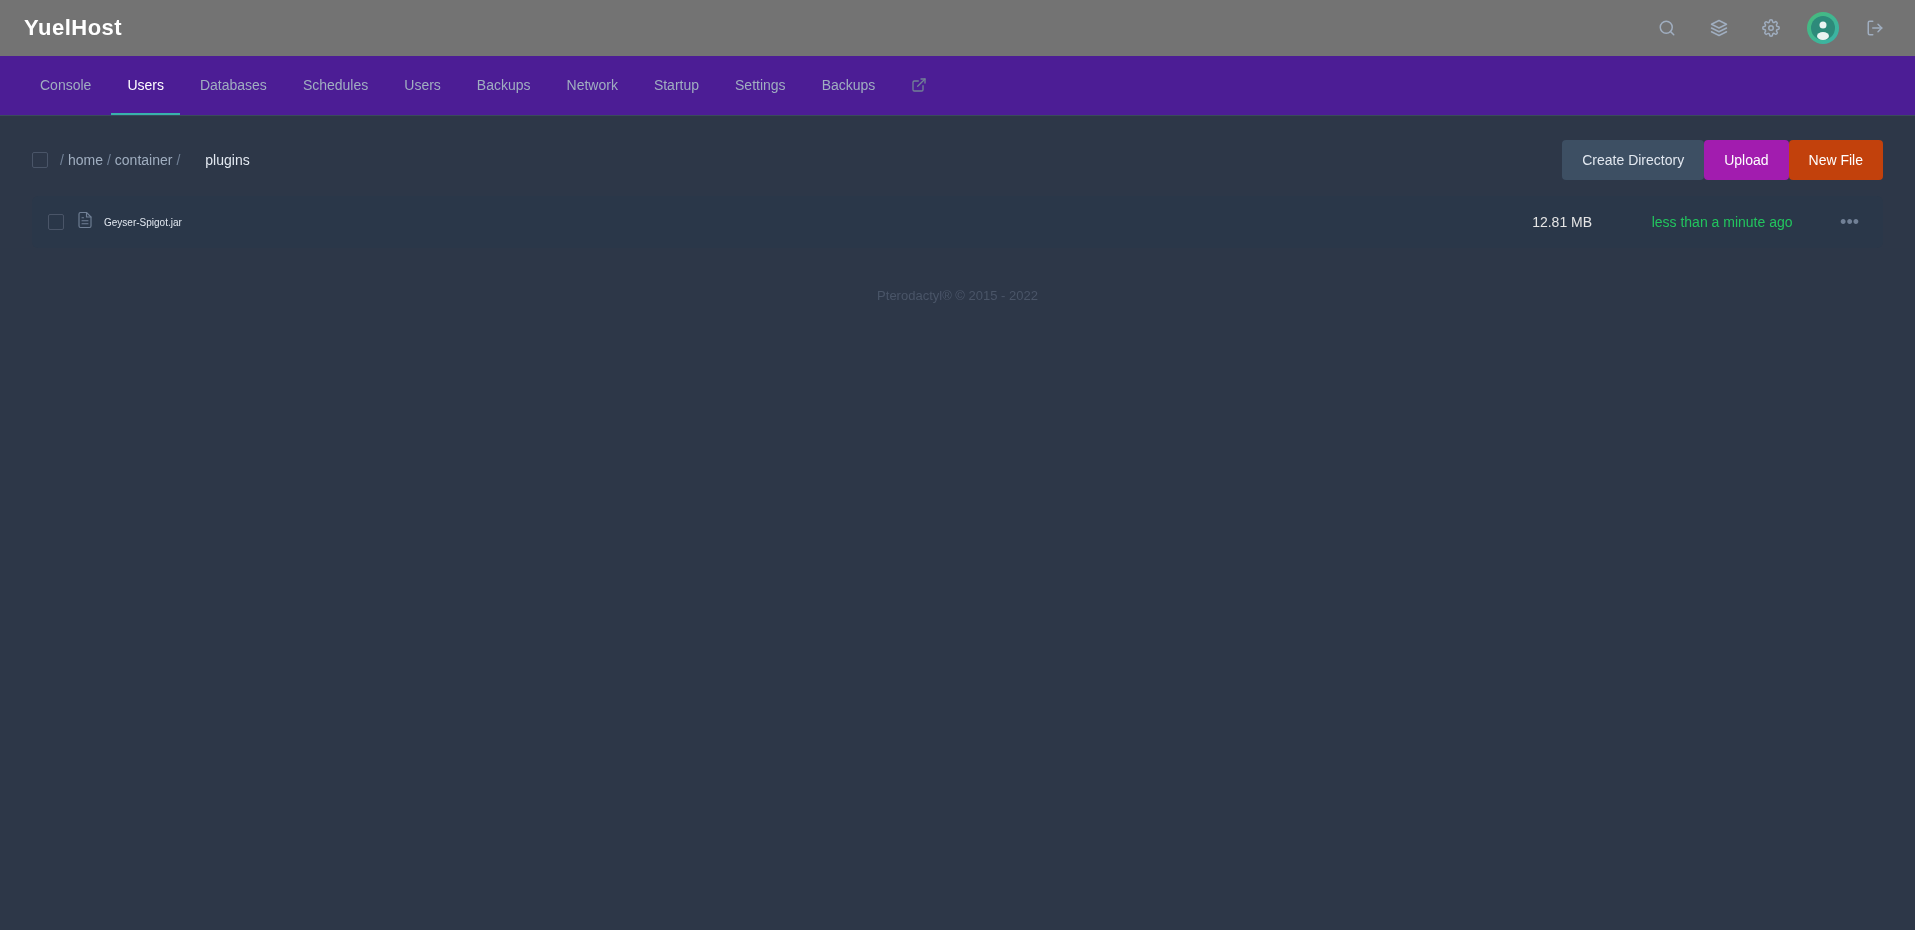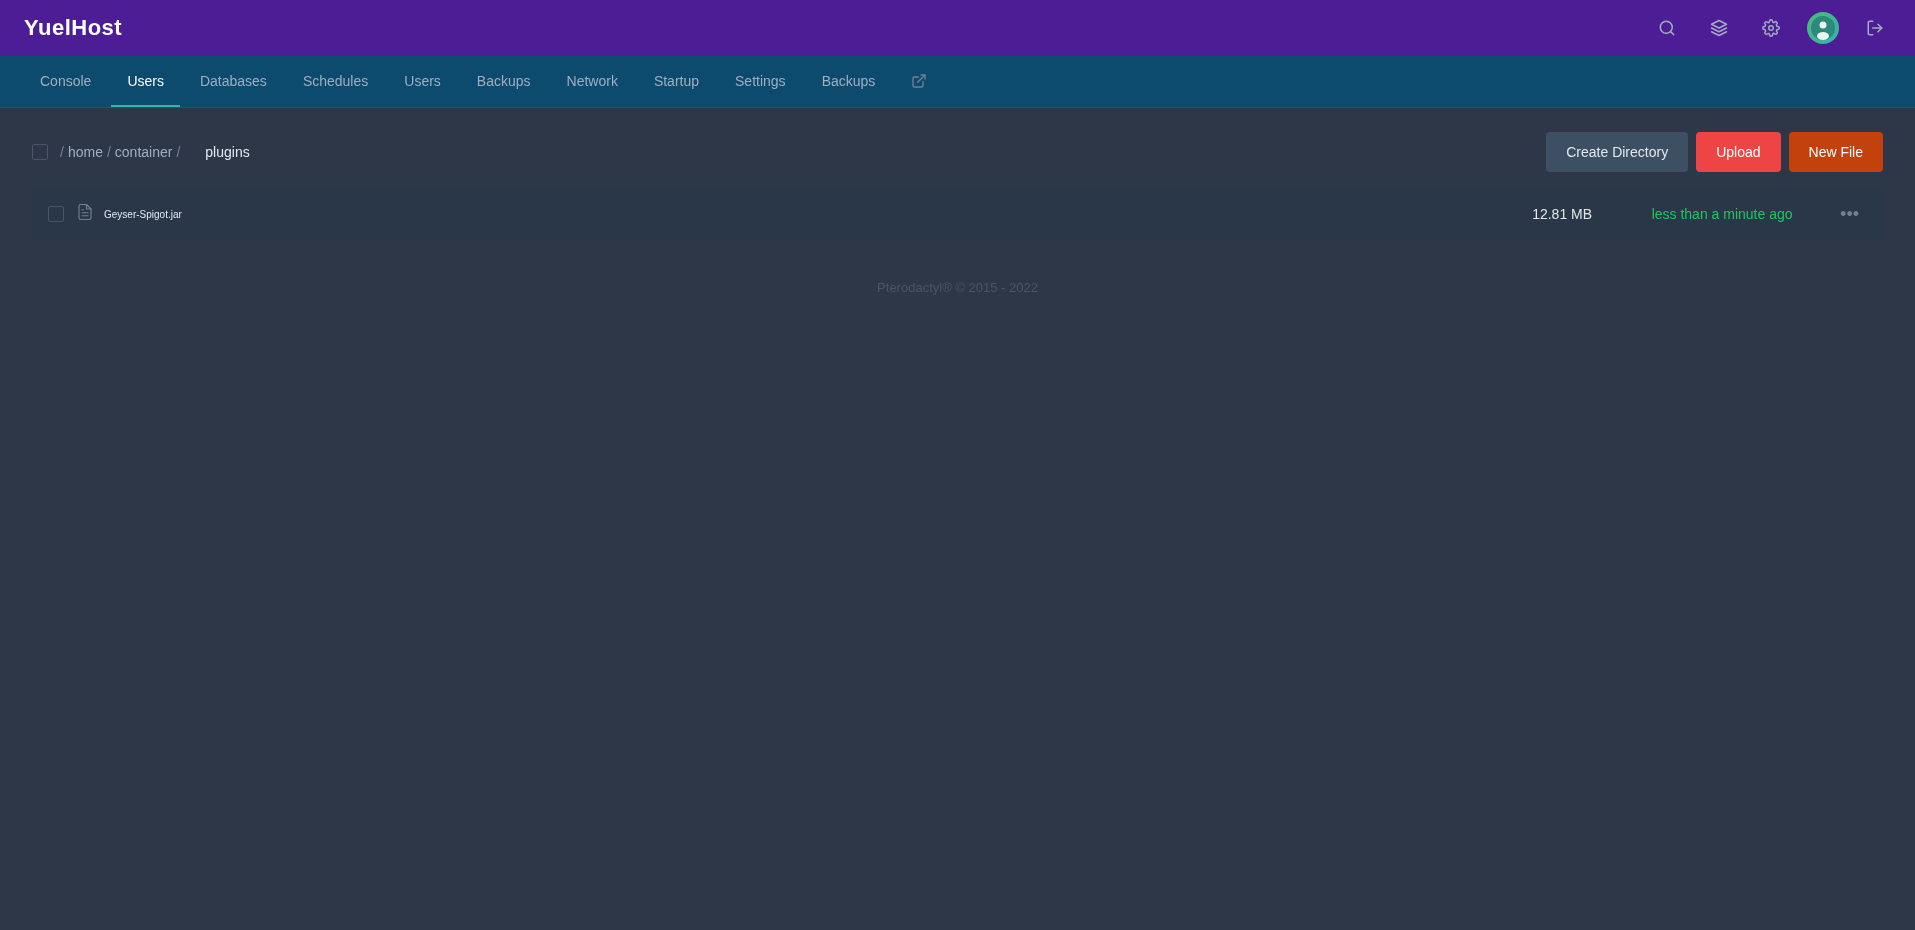--- a/index.html
+++ b/index.html
@@ -8,21 +8,21 @@
       background-color: #2d3748;
       color: #cbd5e0;
       font-family: 'Segoe UI', Tahoma, Geneva, Verdana, sans-serif;
       font-size: 14px;
       min-height: 930px;
       width: 1915px;
     }
 
     
     .topbar {
-      background-color: #4c1d95;
+      background-color: #737373;
       height: 56px;
       display: flex;
       align-items: center;
       padding: 0 24px;
       justify-content: space-between;
     }
 
     .topbar-logo {
       color: #ffffff;
       font-size: 22px;
@@ -59,22 +59,22 @@
       overflow: hidden;
     }
 
     .avatar-icon svg {
       width: 24px;
       height: 24px;
     }
 
     
     .navbar {
-      background-color: #0c4a6e;
-      height: 52px;
+      background-color: #4c1d95;
+      height: 60px;
       display: flex;
       align-items: center;
       padding: 0 24px;
       border-bottom: 1px solid #3a4a5c;
     }
 
     .nav-items {
       display: flex;
       align-items: center;
       gap: 4px;
@@ -141,42 +141,41 @@
     }
 
     .breadcrumb-current {
       color: #e2e8f0;
       font-weight: 500;
       margin-left: 21px;
     }
 
     .toolbar-buttons {
       display: flex;
-      gap: 8px;
     }
 
     .btn {
       padding: 8px 20px;
       border-radius: 4px;
       font-size: 14px;
       font-weight: 500;
       cursor: pointer;
       border: none;
       height: 40px;
       display: flex;
       align-items: center;
     }
 
     .btn-default {
       background-color: #3d4f63;
       color: #e2e8f0;
     }
 
     .btn-primary {
-      background-color: #ef4444;
+      background-color: #a21caf;
       color: #ffffff;
     }
 
     .btn-success {
       background-color: #c2410c;
       color: #ffffff;
     }
 
     
     .file-list {

